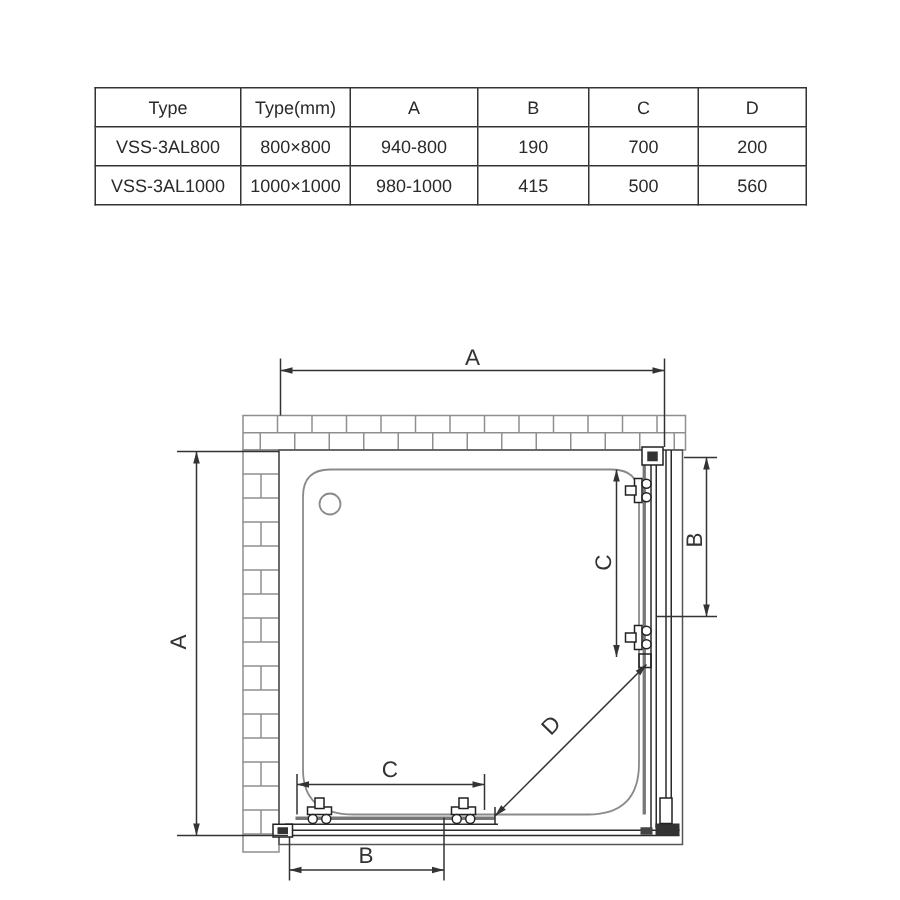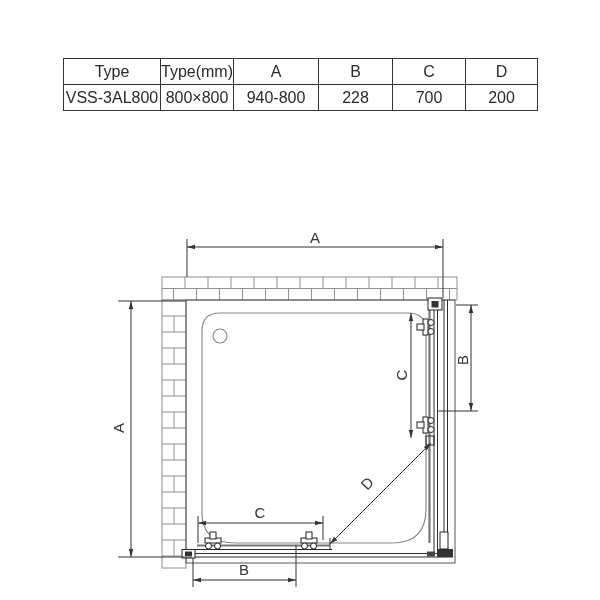--- a/index.html
+++ b/index.html
@@ -6,21 +6,21 @@
   body{
     width:600px;height:600px;position:relative;background:#ffffff;
     font-family:"Liberation Sans", sans-serif;color:#222;overflow:hidden;
   }
   .spec-table{
     position:absolute;left:63px;top:58px;
     border-collapse:collapse;table-layout:fixed;
   }
   .spec-table th,.spec-table td{
     border:1px solid #333;text-align:center;vertical-align:middle;
-    font-size:16px;font-weight:normal;color:#2a2a2a;height:25px;padding:0;
+    font-size:12px;font-weight:normal;color:#2a2a2a;height:25px;padding:0;
     font-family:"Liberation Sans", sans-serif;
   }
   .drawing-svg{position:absolute;left:0;top:200px;width:600px;height:400px;}
   .dim-label{font-family:"Liberation Sans", sans-serif;font-size:15px;fill:#333;}
 </style>
 </head>
 <body>
 
 <table class="spec-table">
   <colgroup>
@@ -39,23 +39,31 @@
       <th>B</th>
       <th>C</th>
       <th>D</th>
     </tr>
   </thead>
   <tbody>
     <tr>
       <td>VSS-3AL800</td>
       <td>800×800</td>
       <td>940-800</td>
-      <td>228</td>
+      <td>190</td>
       <td>700</td>
       <td>200</td>
+    </tr>
+    <tr>
+      <td>VSS-3AL1000</td>
+      <td>1000×1000</td>
+      <td>980-1000</td>
+      <td>415</td>
+      <td>500</td>
+      <td>560</td>
     </tr>
   </tbody>
 </table>
 
 <svg id="svg-drawing" class="drawing-svg" viewBox="0 200 600 400" xmlns="http://www.w3.org/2000/svg">
 
   <g id="wall-top" stroke="#8f8f8f" fill="none" stroke-width="1">
     <rect x="162" y="277" width="295" height="23"></rect>
     <line x1="162" y1="288.5" x2="457" y2="288.5"></line>
   <line x1="185" y1="277" x2="185" y2="288.5"></line>

